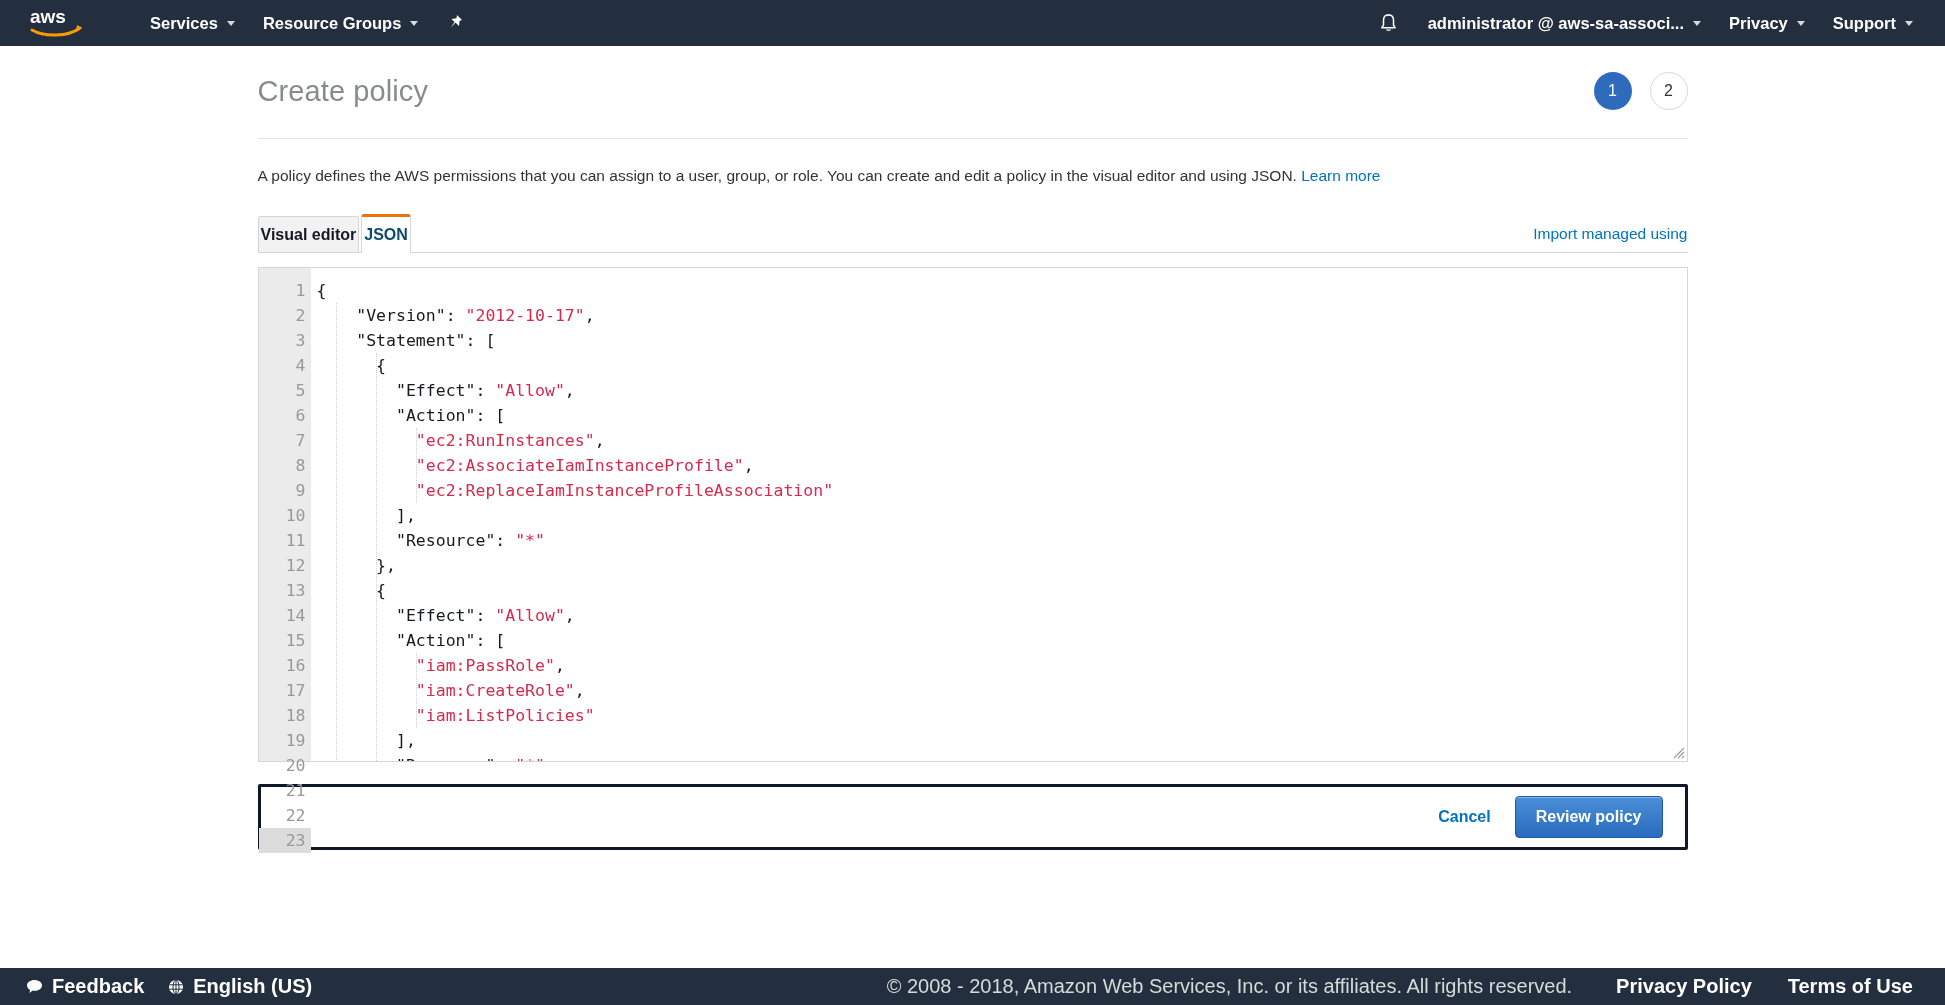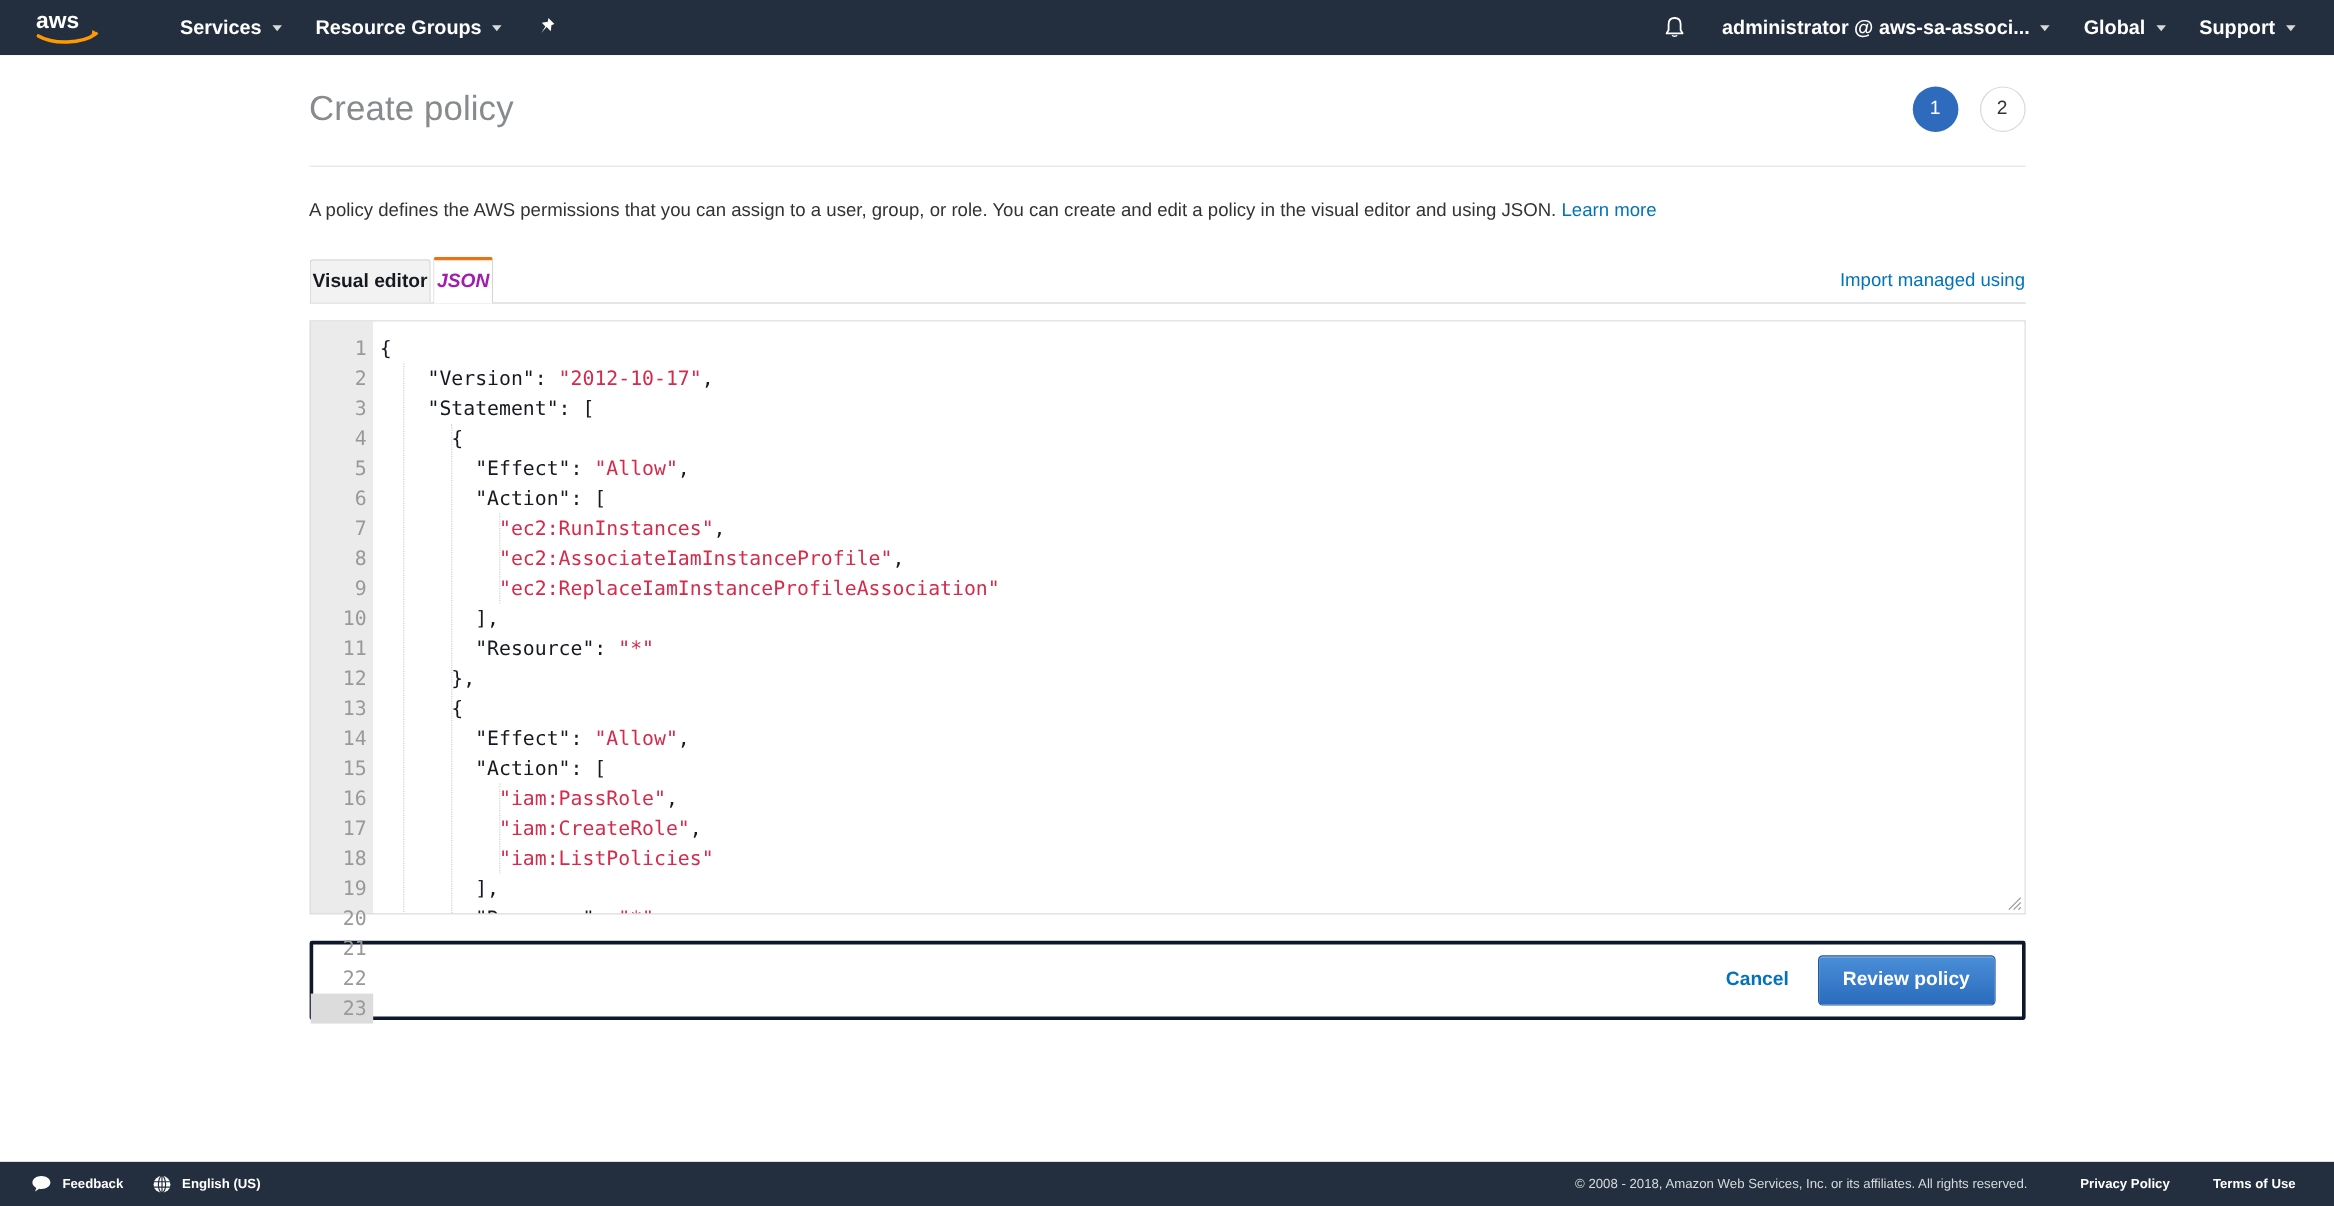--- a/index.html
+++ b/index.html
@@ -97,25 +97,24 @@
     line-height: 36px;
     cursor: pointer;
     border: 1px solid #d5d5d5;
     border-bottom: none;
     border-radius: 3px 3px 0 0;
     margin-right: 2px;
     position: relative;
   }
   .tab.inactive { background: #f2f2f2; color: #16191f; }
   .tab.active {
-    background: #ffffff; color: #a21caf;
+    background: #ffffff; color: #0c4a6e;
     border-top: 3px solid #ec7211;
     height: 39px; line-height: 35px;
     margin-bottom: -1px;
-    font-style: italic;
   }
   .import-link {
     font-size: 15.5px; color: #0073bb; cursor: pointer;
     padding-bottom: 9px;
   }
 
   
   .editor-wrap {
     margin-top: 14px;
     border: 1px solid #d5d5d5;
@@ -199,21 +198,21 @@
     cursor: pointer;
     box-shadow: 0 1px 0 rgba(255,255,255,0.35) inset;
   }
 
   
   .footer {
     height: 37px;
     background: #232f3e;
     display: flex; align-items: center;
     color: #ffffff;
-    font-size: 11px;
+    font-size: 20px;
     padding: 0 14px;
   }
   .f-item {
     display: flex; align-items: center; gap: 9px;
     font-weight: bold; cursor: pointer; padding: 0 12px;
   }
   .f-spacer { flex: 1 1 auto; }
   .copyright { color: #d5dbdb; font-weight: normal; padding-right: 26px; margin-left: 36px; }
   .f-link { color: #ffffff; font-weight: bold; cursor: pointer; padding: 0 18px; }
 </style>
@@ -254,21 +253,21 @@
       <path d="M7.6 16.3 C7.9 17.6 11.1 17.6 11.4 16.3" fill="none" stroke="#ffffff" stroke-width="1.3"></path>
     </svg>
   </div>
 
   <div class="nav-item">
     <span>administrator @ aws-sa-associ...</span>
     <span class="caret"></span>
   </div>
 
   <div class="nav-item">
-    <span>Global</span>
+    <span>Privacy</span>
     <span class="caret"></span>
   </div>
 
   <div class="nav-item">
     <span>Support</span>
     <span class="caret"></span>
   </div>
 </div>
 
 <div class="page">

